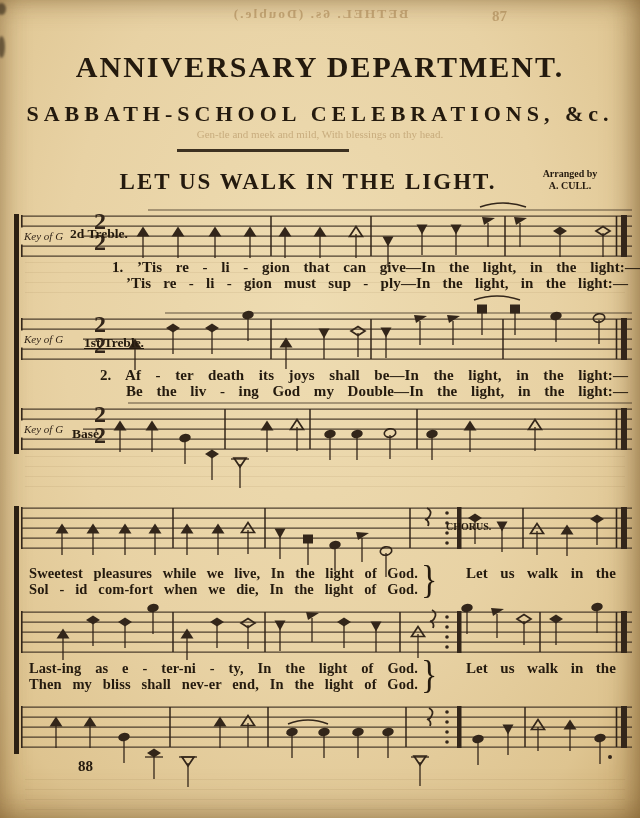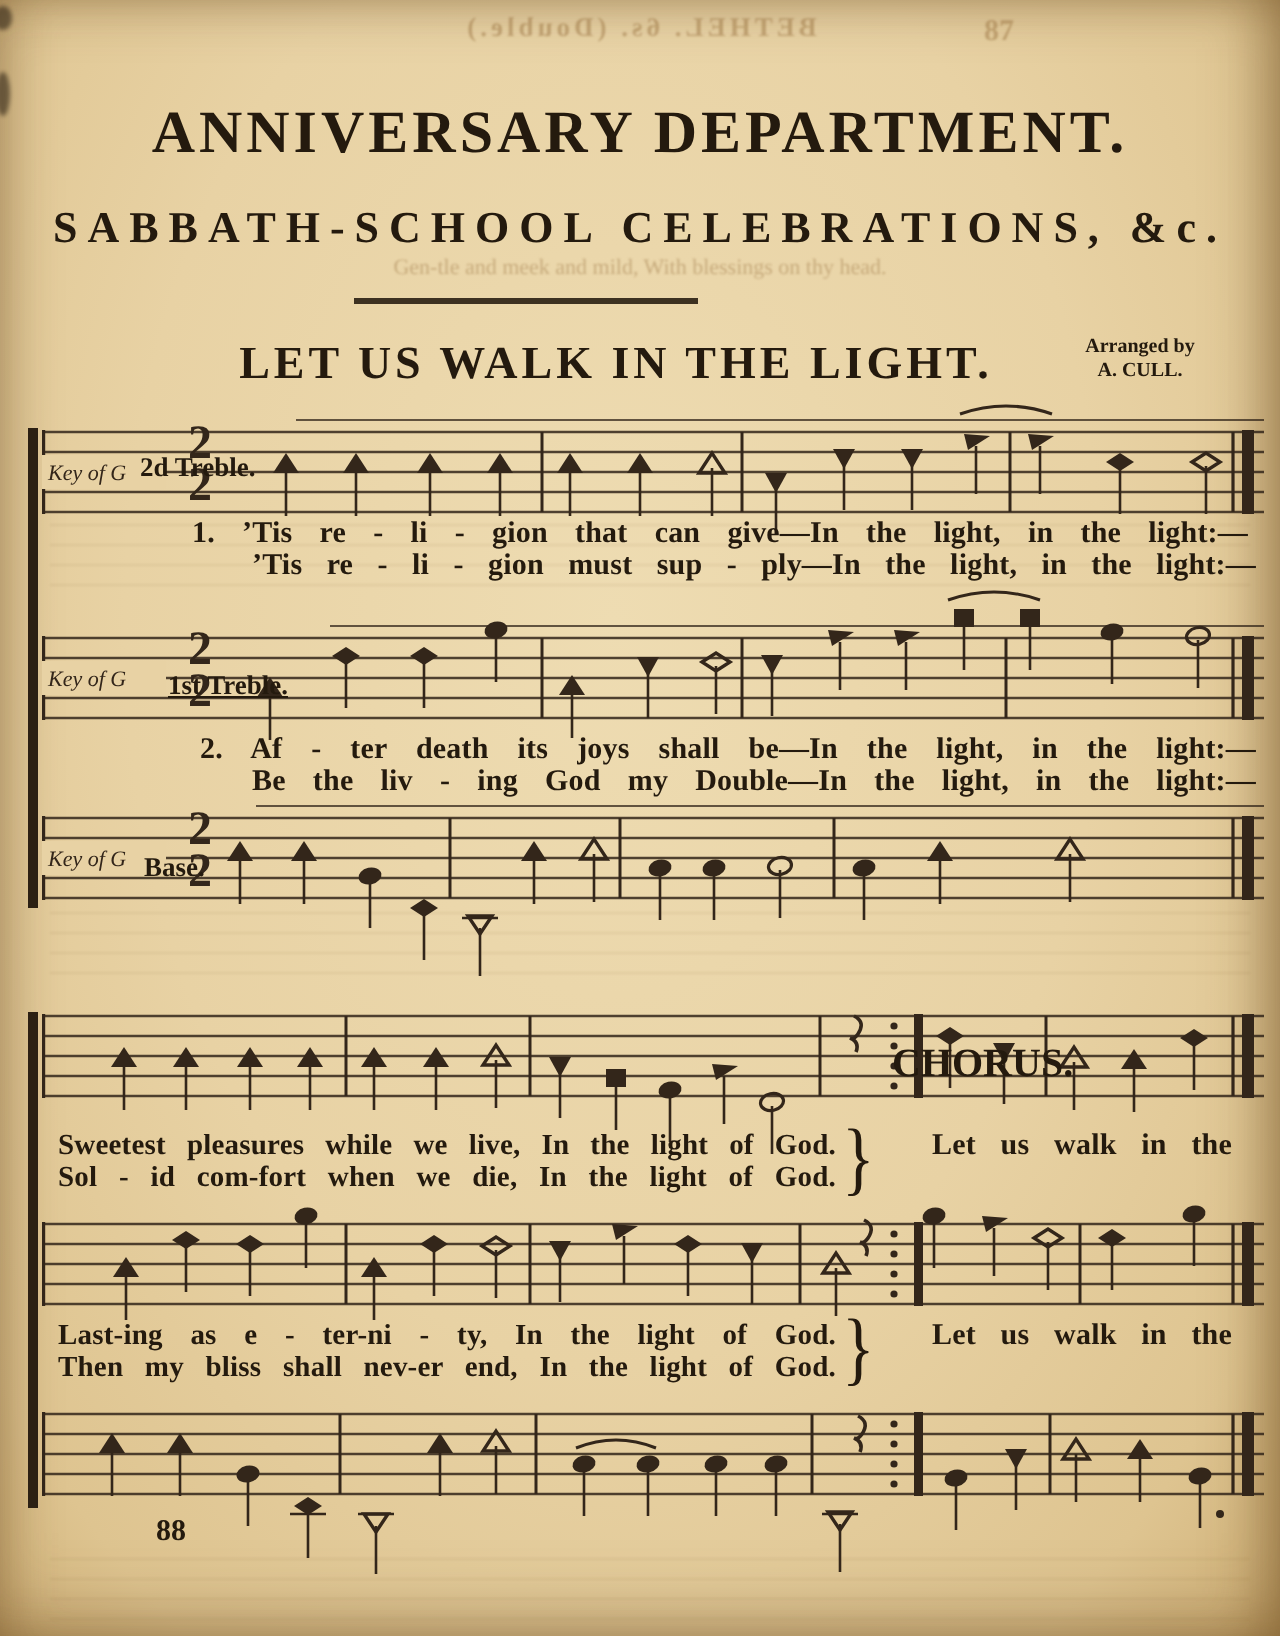--- a/index.html
+++ b/index.html
@@ -365,23 +365,23 @@
         <line x1="600" y1="740" x2="600" y2="764" stroke="#33261a" stroke-width="1.3"></line>
         <ellipse cx="600" cy="738" rx="5.8" ry="4.2" transform="rotate(-12 600 738)" fill="#33261a" stroke="none" stroke-width="1.6"></ellipse>
         <circle cx="610" cy="757" r="2" fill="#33261a"></circle>
         <path d="M 288 724 Q 308 716 328 724" stroke="#33261a" stroke-width="1.5" fill="none"></path>
       </g>
     </svg>
 
   <div class="abs stafflabel" style="left:70px;top:194px;">2d Treble.</div>
   <div class="abs stafflabel" style="left:84px;top:303px;text-decoration:underline;">1st Treble.</div>
   <div class="abs stafflabel" style="left:72px;top:394px;">Base.</div>
-  <div class="abs stafflabel" style="left:446px;top:489px;font-size:20px;">CHORUS.</div>
-
-  <div class="abs lyric" style="left:96px;top:259px;width:528px;">1. ’Tis re - li - gion that can give—In the light, in the light:—</div>
+  <div class="abs stafflabel" style="left:446px;top:489px;font-size:10px;">CHORUS.</div>
+
+  <div class="abs lyric" style="left:112px;top:259px;width:528px;">1. ’Tis re - li - gion that can give—In the light, in the light:—</div>
   <div class="abs lyric" style="left:126px;top:275px;width:502px;">’Tis re - li - gion must sup - ply—In the light, in the light:—</div>
   <div class="abs lyric" style="left:100px;top:367px;width:528px;">2. Af - ter death its joys shall be—In the light, in the light:—</div>
   <div class="abs lyric" style="left:126px;top:383px;width:502px;">Be the liv - ing God my Double—In the light, in the light:—</div>
 
   <div class="abs lyric sm" style="left:29px;top:565px;width:389px;">Sweetest pleasures while we live, In the light of God.</div>
   <div class="abs lyric sm" style="left:29px;top:581px;width:389px;">Sol - id com-fort when we die, In the light of God.</div>
   <div class="abs brace" style="left:421px;top:561px;">}</div>
   <div class="abs lyric" style="left:466px;top:565px;width:150px;">Let us walk in the</div>
 
   <div class="abs lyric sm" style="left:29px;top:660px;width:389px;">Last-ing as e - ter-ni - ty, In the light of God.</div>

